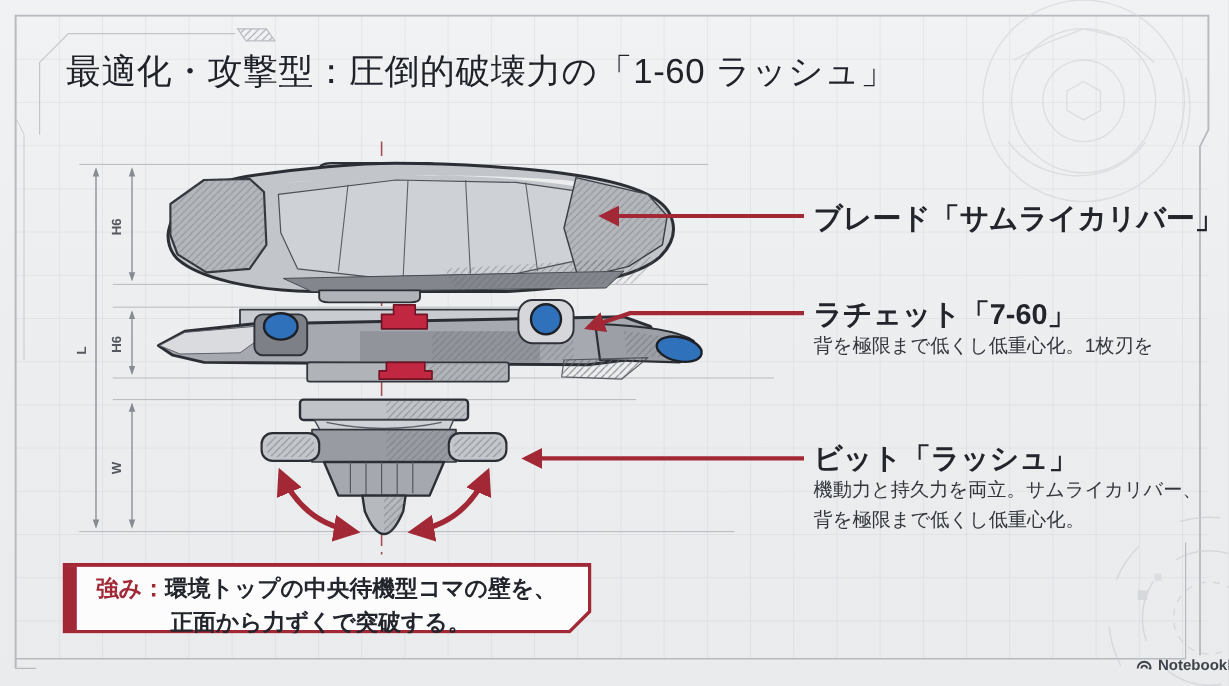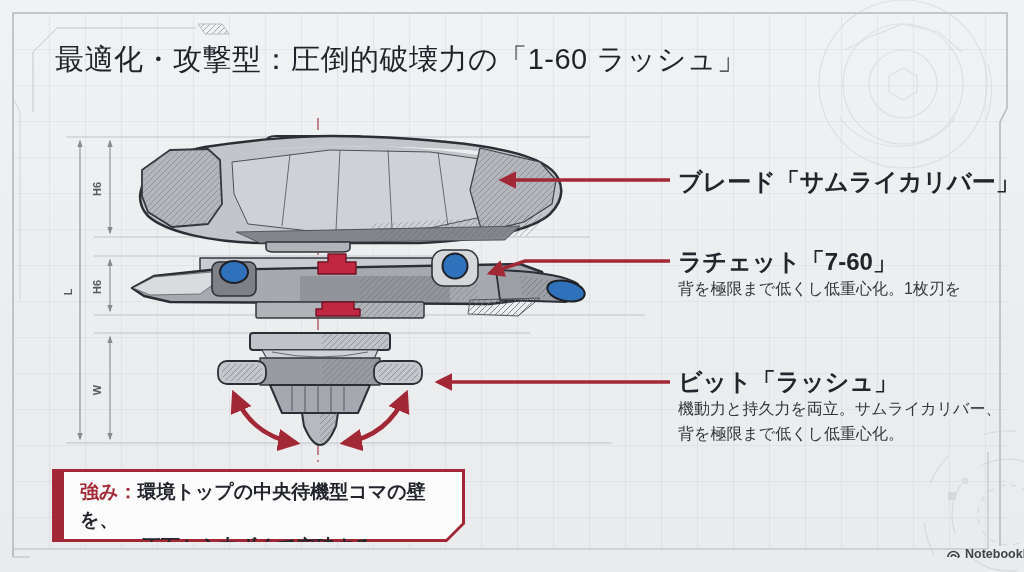--- a/index.html
+++ b/index.html
@@ -26,23 +26,24 @@
   .ann-label{
     position:absolute;left:678px;width:340px;
     font-size:24px;font-weight:800;color:#22252b;white-space:nowrap;
   }
   .ann-desc{
     position:absolute;left:678px;width:345px;
     font-size:16px;line-height:1.55;font-weight:500;color:#33373d;
   }
   .ann-desc div{white-space:nowrap;}
   .strength{
-    position:absolute;left:52px;top:469px;width:413px;height:73px;
+    position:absolute;left:52px;top:469px;width:413px;height:59px;
     background:#a32836;
     clip-path:polygon(0 0,100% 0,100% calc(100% - 18px),calc(100% - 18px) 100%,0 100%);
+    padding-left:28px;
   }
   .strength-inner{
     position:absolute;left:3px;top:3px;right:3px;bottom:3px;
     background:#fcfcfd;
     clip-path:polygon(0 0,100% 0,100% calc(100% - 16px),calc(100% - 16px) 100%,0 100%);
   }
   .strength-bar{position:absolute;left:3px;top:3px;bottom:3px;width:9px;background:#a32836;}
   .strength-text{
     position:absolute;left:28px;top:9px;right:10px;
     font-size:19px;font-weight:800;line-height:1.45;color:#22252b;

